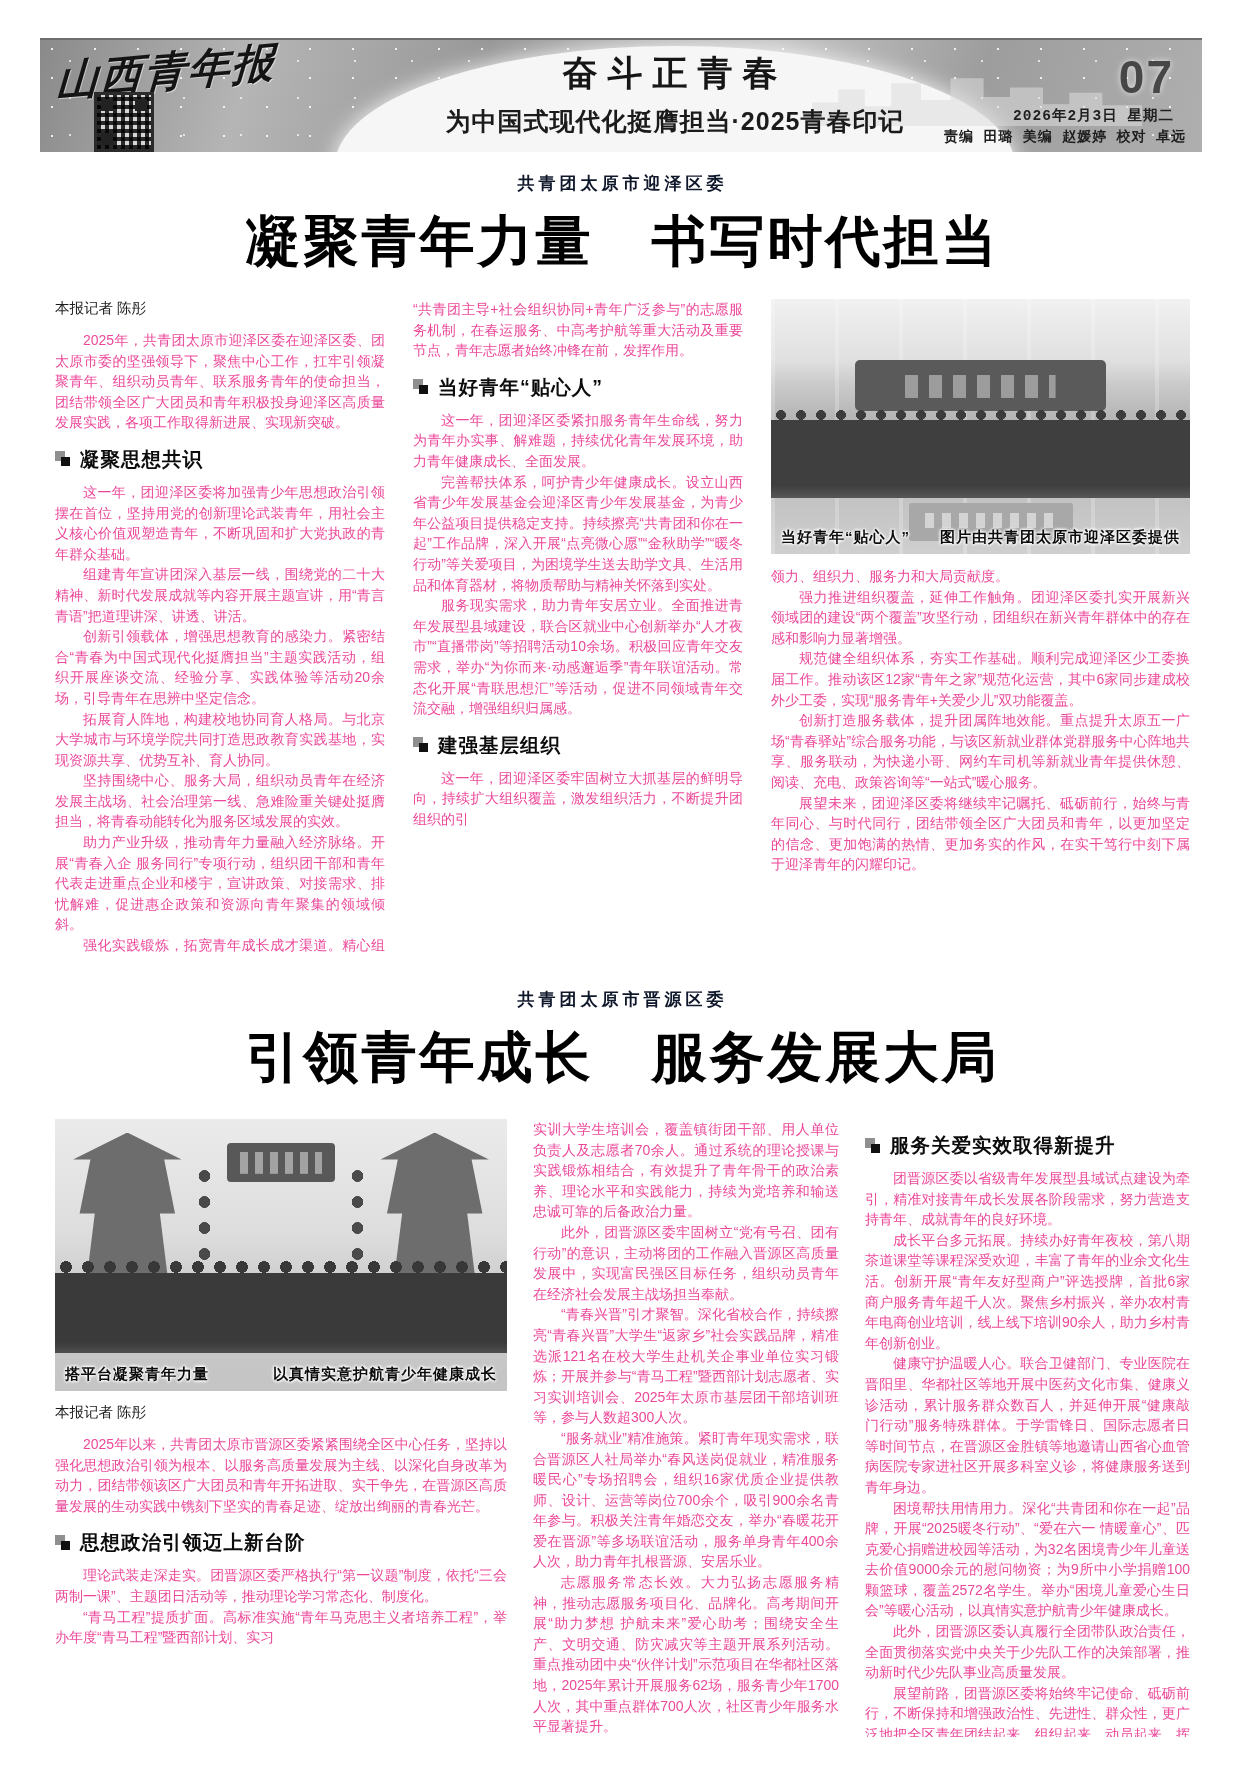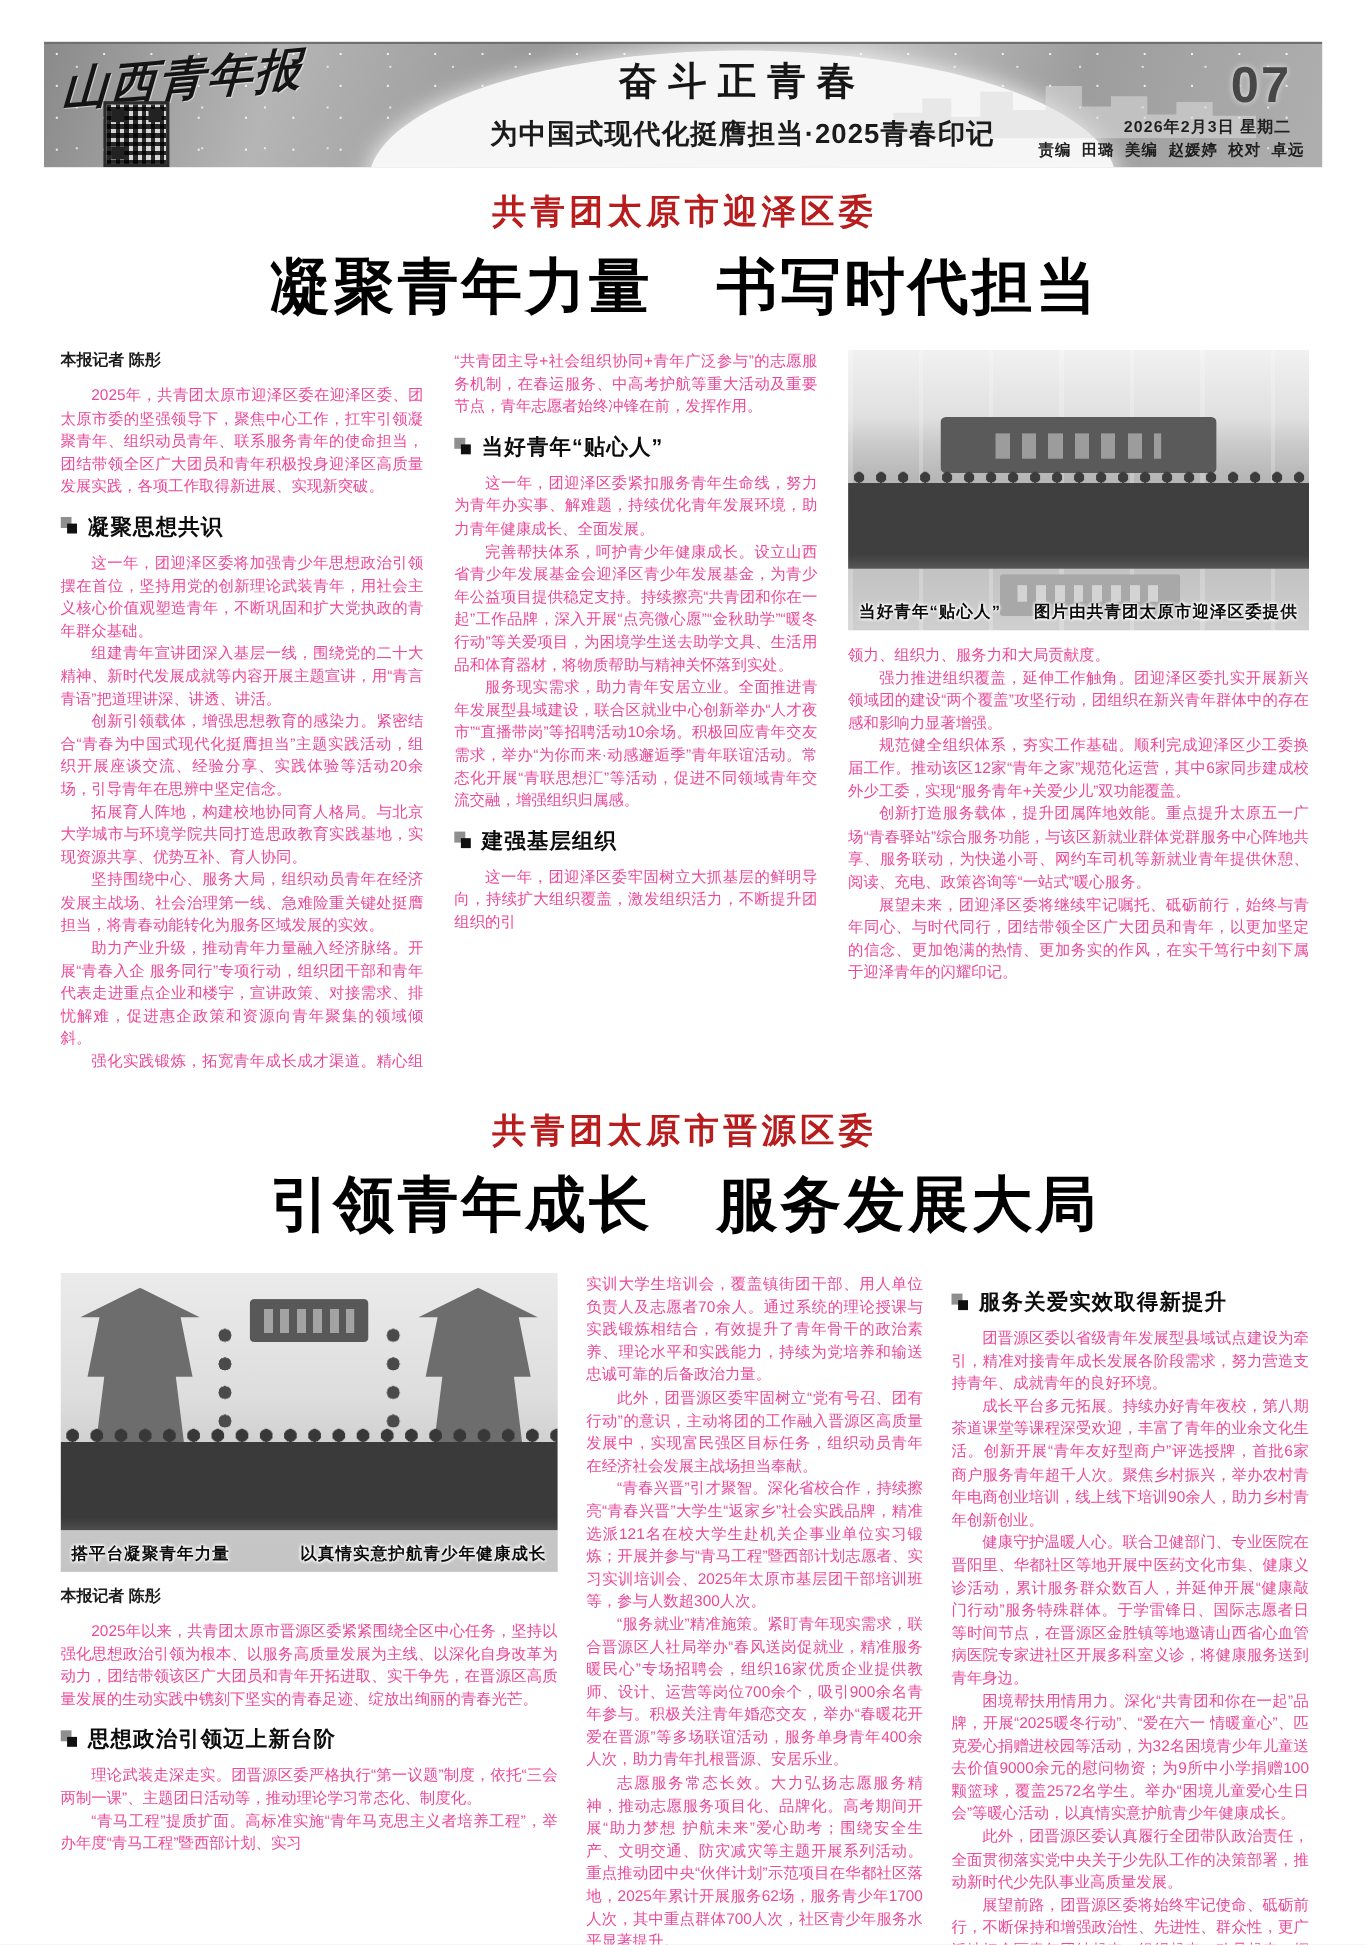--- a/index.html
+++ b/index.html
@@ -25,39 +25,39 @@
       repeating-linear-gradient(0deg,#2b2b2b 0 4px,#e9e9e9 4px 8px),
       repeating-linear-gradient(90deg,#2b2b2b 0 4px,#e9e9e9 4px 8px);
     background-blend-mode:normal,normal,normal,multiply,normal;}
   .banner-text{position:absolute;left:330px;top:10px;width:610px;text-align:center;}
   .banner-title{font-size:35px;font-weight:900;letter-spacing:10px;color:#161616;}
   .banner-subtitle{font-size:25px;font-weight:800;letter-spacing:1px;color:#1b1b1b;margin-top:8px;}
   .skyline{position:absolute;right:60px;bottom:26px;width:330px;height:52px;opacity:.55;background:#dcdcdc;
     clip-path:polygon(0 100%,0 55%,8% 55%,8% 30%,16% 30%,16% 62%,24% 62%,24% 18%,33% 18%,33% 50%,42% 50%,42% 8%,52% 8%,52% 44%,60% 44%,60% 26%,70% 26%,70% 58%,78% 58%,78% 36%,88% 36%,88% 60%,100% 60%,100% 100%);}
   .page-number{position:absolute;right:28px;top:10px;font-size:46px;font-weight:900;color:#474747;
     letter-spacing:2px;text-shadow:0 0 6px rgba(255,255,255,.7);}
-  .issue-date{position:absolute;right:28px;top:66px;font-size:14.5px;font-weight:700;color:#1f1f1f;letter-spacing:1px;}
+  .issue-date{position:absolute;right:28px;top:66px;font-size:14.5px;font-weight:700;color:#1f1f1f;letter-spacing:1px;font-family:Liberation Mono, monospace;}
   .editors{position:absolute;right:16px;top:88px;font-size:14px;font-weight:700;color:#1f1f1f;letter-spacing:1px;font-family:Liberation Mono, monospace;}
 
   
   .content{position:absolute;left:55px;top:172px;width:1135px;}
-  .kicker{text-align:center;font-size:31px;font-weight:800;letter-spacing:4px;color:#b91c1c;}
+  .kicker{text-align:center;font-size:17px;font-weight:800;letter-spacing:4px;color:#0f172a;}
   .headline{text-align:center;font-size:55px;font-weight:900;letter-spacing:3px;color:#000;
     font-family:"DejaVu Serif","Liberation Serif",serif;margin-top:10px;}
   .art1-body{display:flex;gap:28px;height:655px;overflow:hidden;margin-top:20px;}
   .art1-body .c1{width:330px;}
   .art1-body .c2{width:330px;}
   .art1-body .c3{flex:1;min-width:0;}
   .article2{margin-top:34px;}
   .art2-body{display:flex;gap:26px;height:618px;overflow:hidden;margin-top:24px;}
   .art2-body .ca{width:452px;}
   .art2-body .cb{width:306px;}
   .art2-body .cc{flex:1;min-width:0;}
 
-  .byline{font-weight:700;font-size:14.5px;margin:0 0 12px;}
+  .byline{font-weight:400;font-size:14.5px;margin:0 0 12px;}
   .para{font-size:14px;line-height:20.6px;text-align:justify;text-indent:2em;margin:0;color:#ec4899;}
   .para.no-indent{text-indent:0;}
   .section-head{display:flex;align-items:center;gap:9px;font-size:19.5px;font-weight:800;color:#0c0c0c;
     margin:13px 0 9px;letter-spacing:1px;}
   .bullet{position:relative;width:16px;height:16px;flex:0 0 auto;}
   .bullet::before{content:"";position:absolute;left:0;top:0;width:10px;height:10px;background:#8f8f8f;}
   .bullet::after{content:"";position:absolute;left:6px;top:6px;width:9px;height:9px;background:#101010;}
 
   
   .photo{position:relative;overflow:hidden;}

